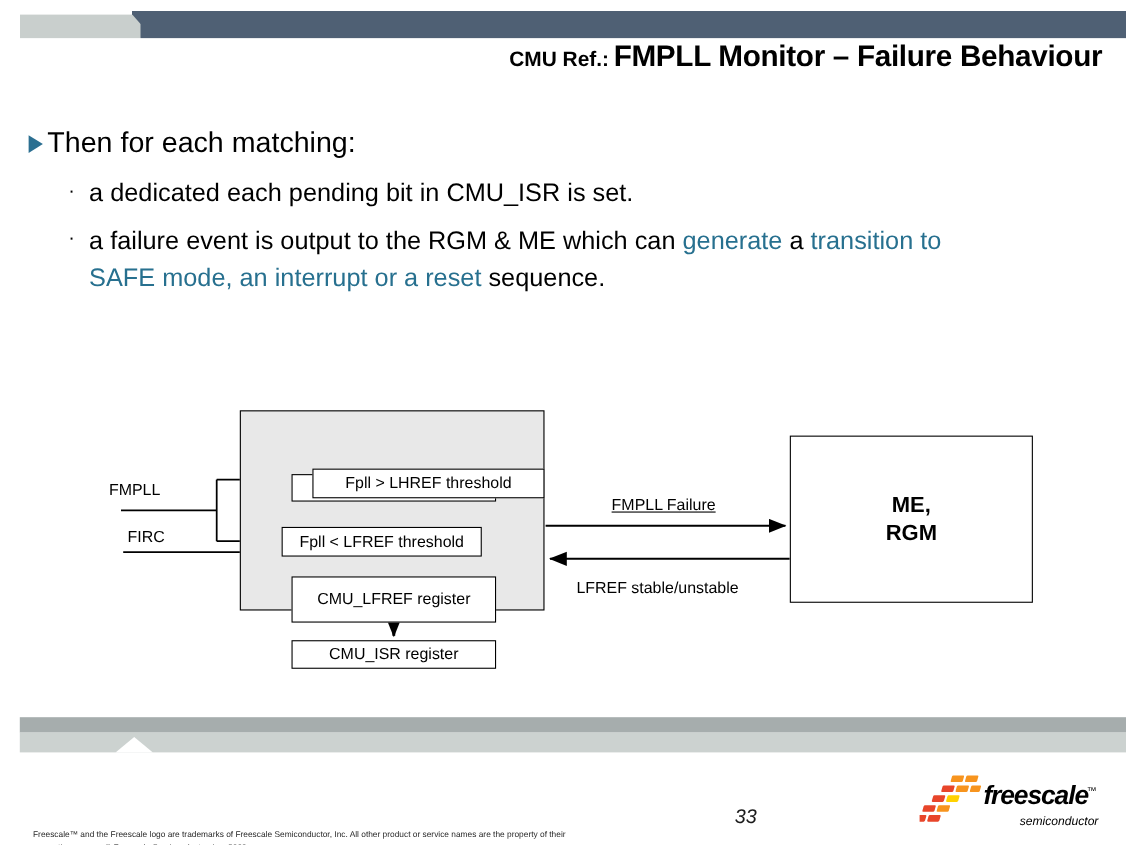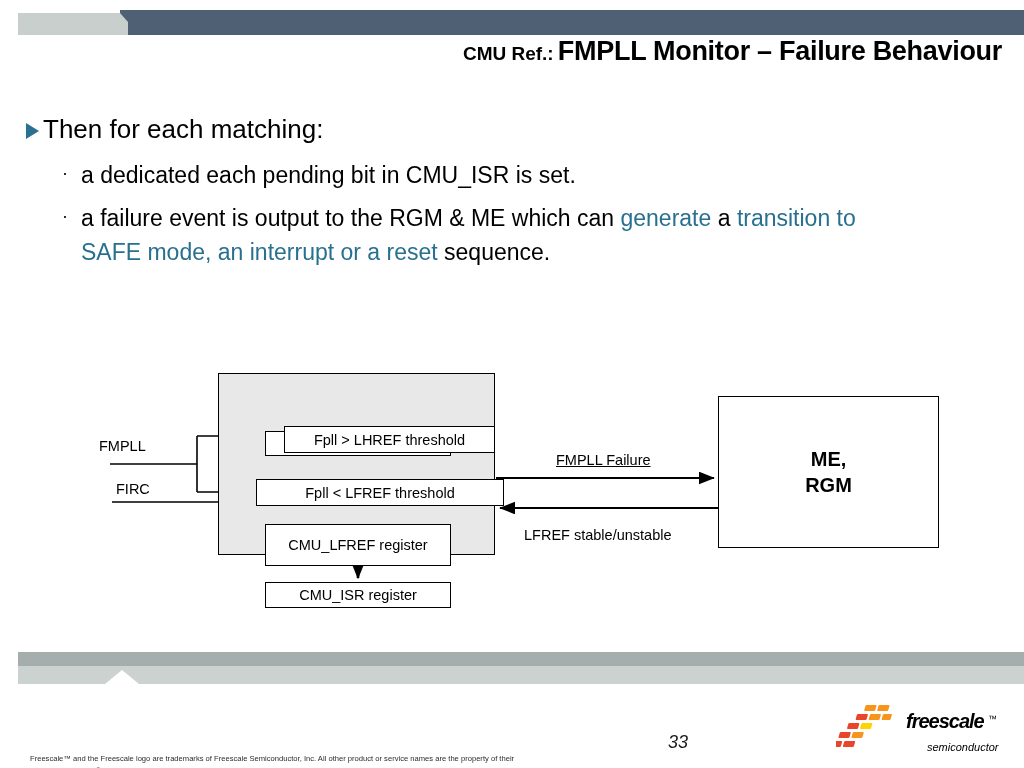--- a/index.html
+++ b/index.html
@@ -125,21 +125,21 @@
     border: 1.5px solid #000;
     box-sizing: border-box;
     display: flex;
     align-items: center;
     justify-content: center;
     font-size: 14.5px;
     color: #000;
   }
   .box-hfref   { left: 265px; top: 384px; width: 186px; height: 25px; margin-top: 47px; }
   .box-lhref   { left: 256px; top: 426px; width: 211px; height: 27px; margin-left: 28px; }
-  .box-lfref   { left: 256px; top: 479px; width: 248px; height: 27px; }
+  .box-lfref   { left: 256px; top: 479px; width: 182px; height: 27px; }
   .box-lfreg   { left: 265px; top: 524px; width: 186px; height: 42px; }
   .box-isr     { left: 265px; top: 582px; width: 186px; height: 26px; }
 
   .merge-box {
     left: 718px;
     top: 396px;
     width: 221px;
     height: 152px;
     background: #ffffff;
     border: 1.5px solid #000;
@@ -214,26 +214,25 @@
     position: absolute;
     left: 836px;
     top: 704px;
     width: 180px;
     height: 52px;
   }
   .logo-text {
     position: absolute;
     left: 58px;
     top: 6px;
-    font-size: 20px;
+    font-size: 24px;
     font-weight: bold;
     font-style: italic;
     letter-spacing: -1px;
     color: #000;
-    margin-left: 12px;
   }
   .logo-tm {
     position: absolute;
     left: 152px;
     top: 10px;
     font-size: 9px;
     color: #000;
   }
   .logo-sub {
     position: absolute;

